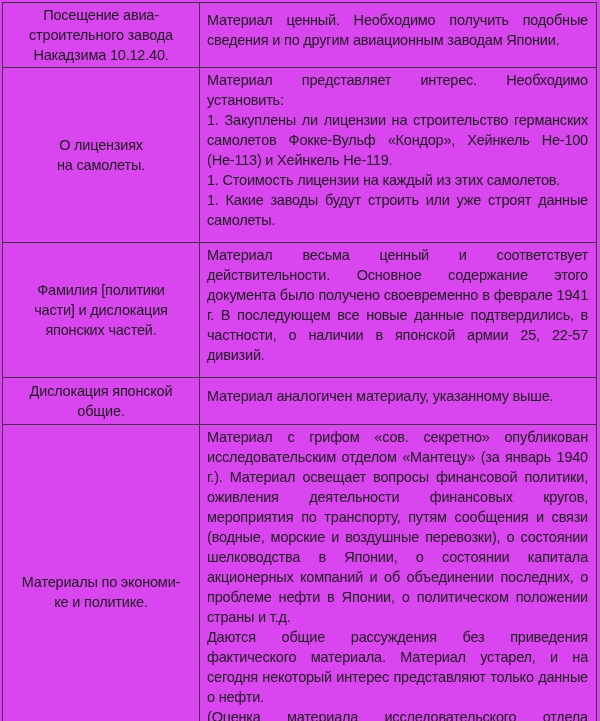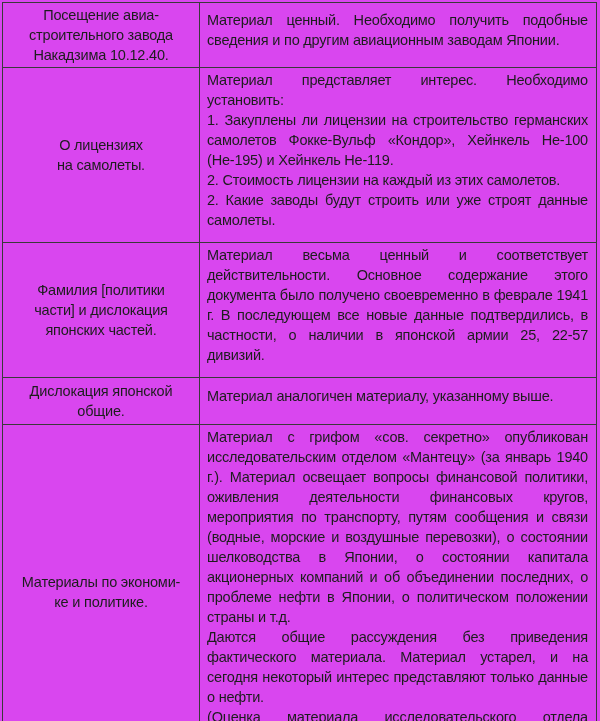--- a/index.html
+++ b/index.html
@@ -64,23 +64,23 @@
 Накадзима 10.12.40.</td>
         <td class="right-cell">
             <p>Материал ценный. Необходимо получить подобные сведения и по другим авиационным заводам Японии.</p>
           </td>
       </tr>
       <tr class="row-1">
         <td class="left-cell">О лицензиях
 на самолеты.</td>
         <td class="right-cell">
             <p>Материал представляет интерес. Необходимо установить:</p>
-            <p>1. Закуплены ли лицензии на строительство германских самолетов Фокке-Вульф «Кондор», Хейнкель Не-100 (Не-195) и Хейнкель Не-119.</p>
-            <p>2. Стоимость лицензии на каждый из этих самолетов.</p>
-            <p>2. Какие заводы будут строить или уже строят данные самолеты.</p>
+            <p>1. Закуплены ли лицензии на строительство германских самолетов Фокке-Вульф «Кондор», Хейнкель Не-100 (Не-113) и Хейнкель Не-119.</p>
+            <p>1. Стоимость лицензии на каждый из этих самолетов.</p>
+            <p>1. Какие заводы будут строить или уже строят данные самолеты.</p>
           </td>
       </tr>
       <tr class="row-2">
         <td class="left-cell">Фамилия [политики
 части] и дислокация
 японских частей.</td>
         <td class="right-cell">
             <p>Материал весьма ценный и соответствует действительности. Основное содержание этого документа было получено своевременно в феврале 1941 г. В последующем все новые данные подтвердились, в частности, о наличии в японской армии 25, 22-57 дивизий.</p>
           </td>
       </tr>

